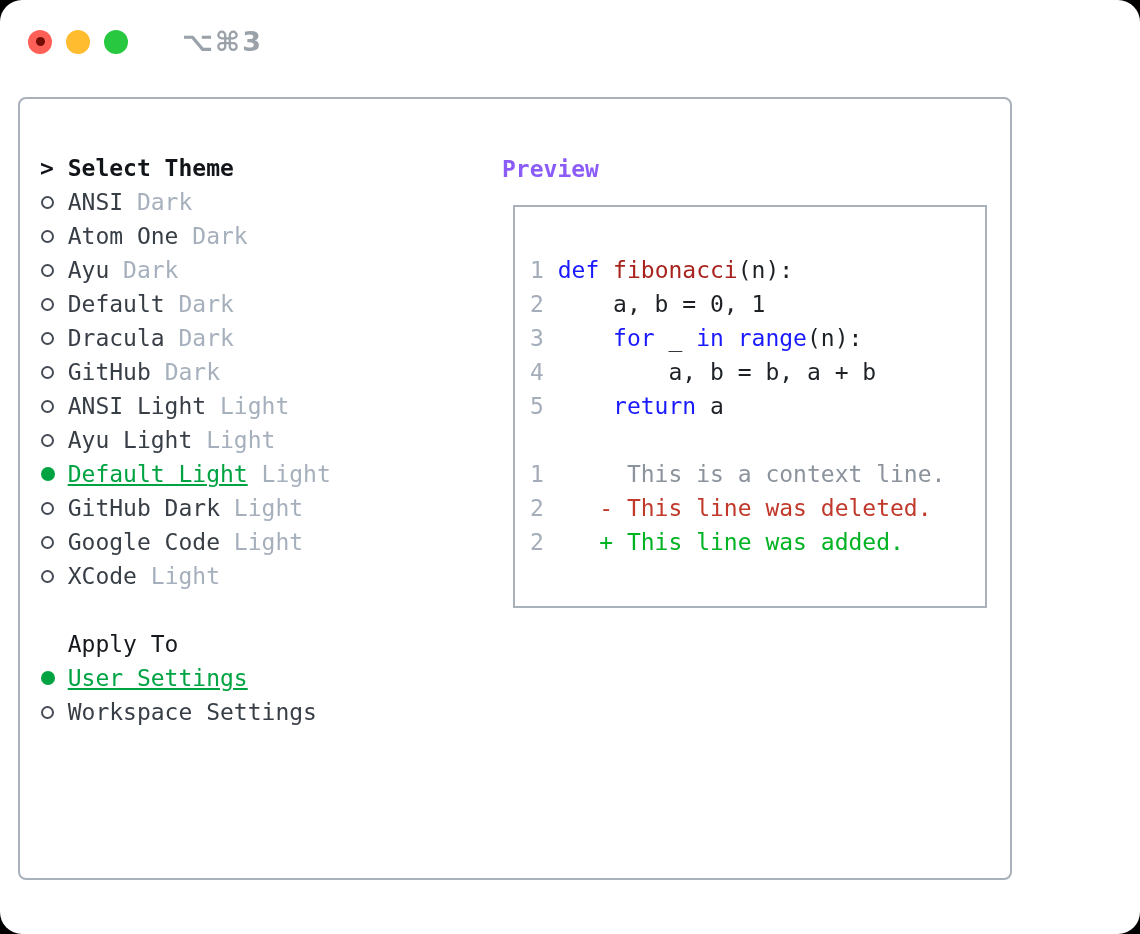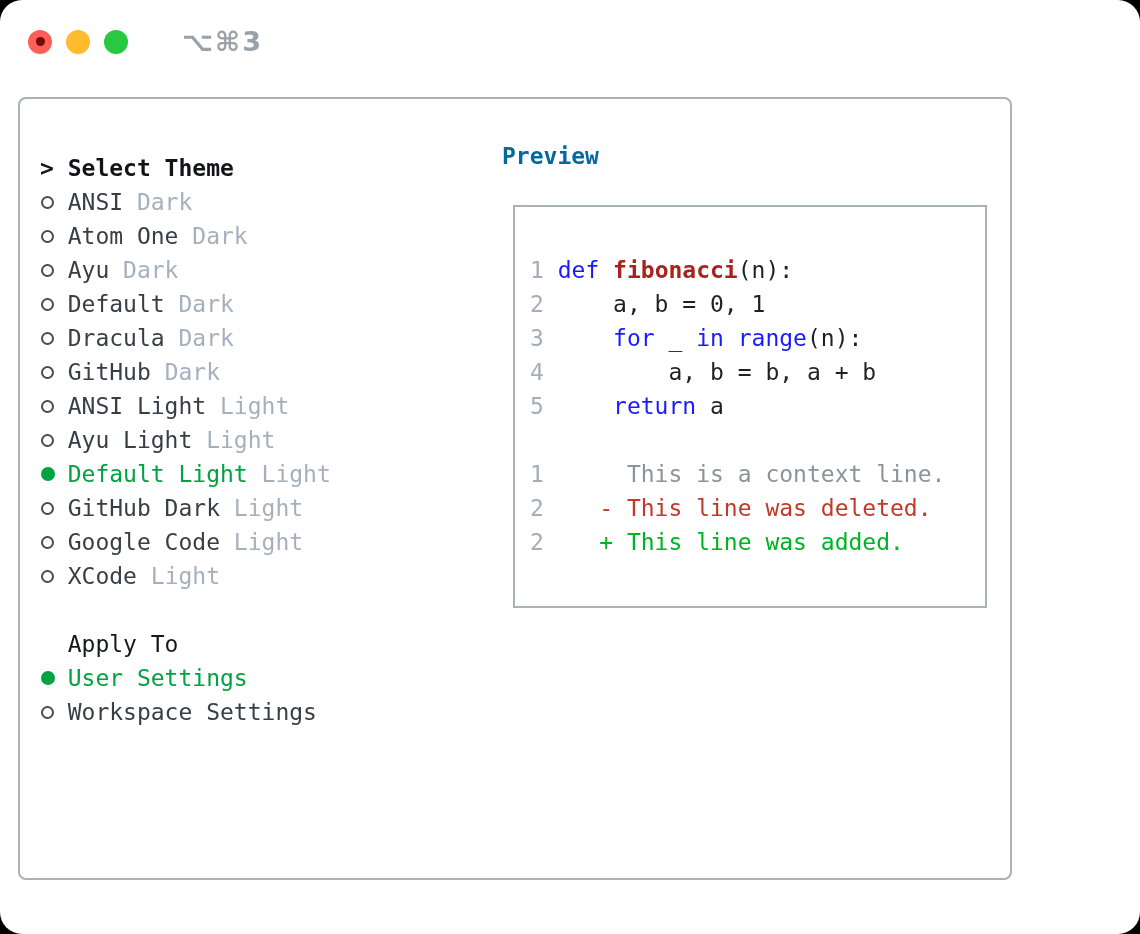--- a/index.html
+++ b/index.html
@@ -30,40 +30,40 @@
   }
   .leftcol{position:absolute;left:20px;top:52px;font-size:23px;line-height:34px;}
   .row{height:34px;display:flex;align-items:center;white-space:pre;}
   .spacer{height:34px;}
   .marker{width:2ch;display:inline-flex;align-items:center;}
   .prompt{color:#111418;font-weight:bold;}
   .title{color:#111418;font-weight:bold;}
   .radio{width:13px;height:13px;border-radius:50%;border:2px solid #454c55;box-sizing:border-box;margin-left:1px;}
   .radio.sel{border:none;width:14px;height:14px;background:var(--selected-green,#00a341);}
   .name{color:#383e46;}
-  .name.sel{color:var(--selected-green,#00a341);}
+  .name.sel{color:var(--selected-green,#00a341);text-decoration:underline;}
   .variant{color:var(--muted-gray,#a6b0bd);margin-left:1ch;}
   .apply-title{color:#15181c;margin-left:2ch;}
   .hint{color:var(--muted-gray,#a6b0bd);}
   
   .preview-title{
-    position:absolute;left:482px;top:40px;height:34px;line-height:34px;
-    font-size:23px;font-weight:bold;color:#0369a1;
+    position:absolute;left:482px;top:53px;height:34px;line-height:34px;
+    font-size:23px;font-weight:bold;color:#8b5cf6;
   }
   .preview-box{
     position:absolute;left:493px;top:106px;width:474px;height:403px;
     border:2px solid var(--border-gray,#a9b1bb);box-sizing:border-box;
     padding:46px 0 0 15px;overflow:hidden;background:#fff;
   }
   .cline{display:flex;height:34px;line-height:34px;font-size:23px;white-space:pre;}
   .ln{width:1ch;color:#a4adb9;flex:none;}
   .src{white-space:pre;margin-left:1ch;}
   .tok-pl{color:#1d2126;}
   .tok-kw{color:var(--keyword-blue,#1a1aff);}
-  .tok-fn{color:var(--function-red,#a8231d);font-weight:bold;}
+  .tok-fn{color:var(--function-red,#a8231d);}
   .tok-ctx{color:var(--context-gray,#8b939d);}
   .tok-del{color:var(--deleted-red,#c0392b);text-align:right;}
   .tok-add{color:var(--added-green,#00b323);}
 </style>
 </head>
 <body>
 
 <div class="window">
   <div class="titlebar">
     <span class="light red">

